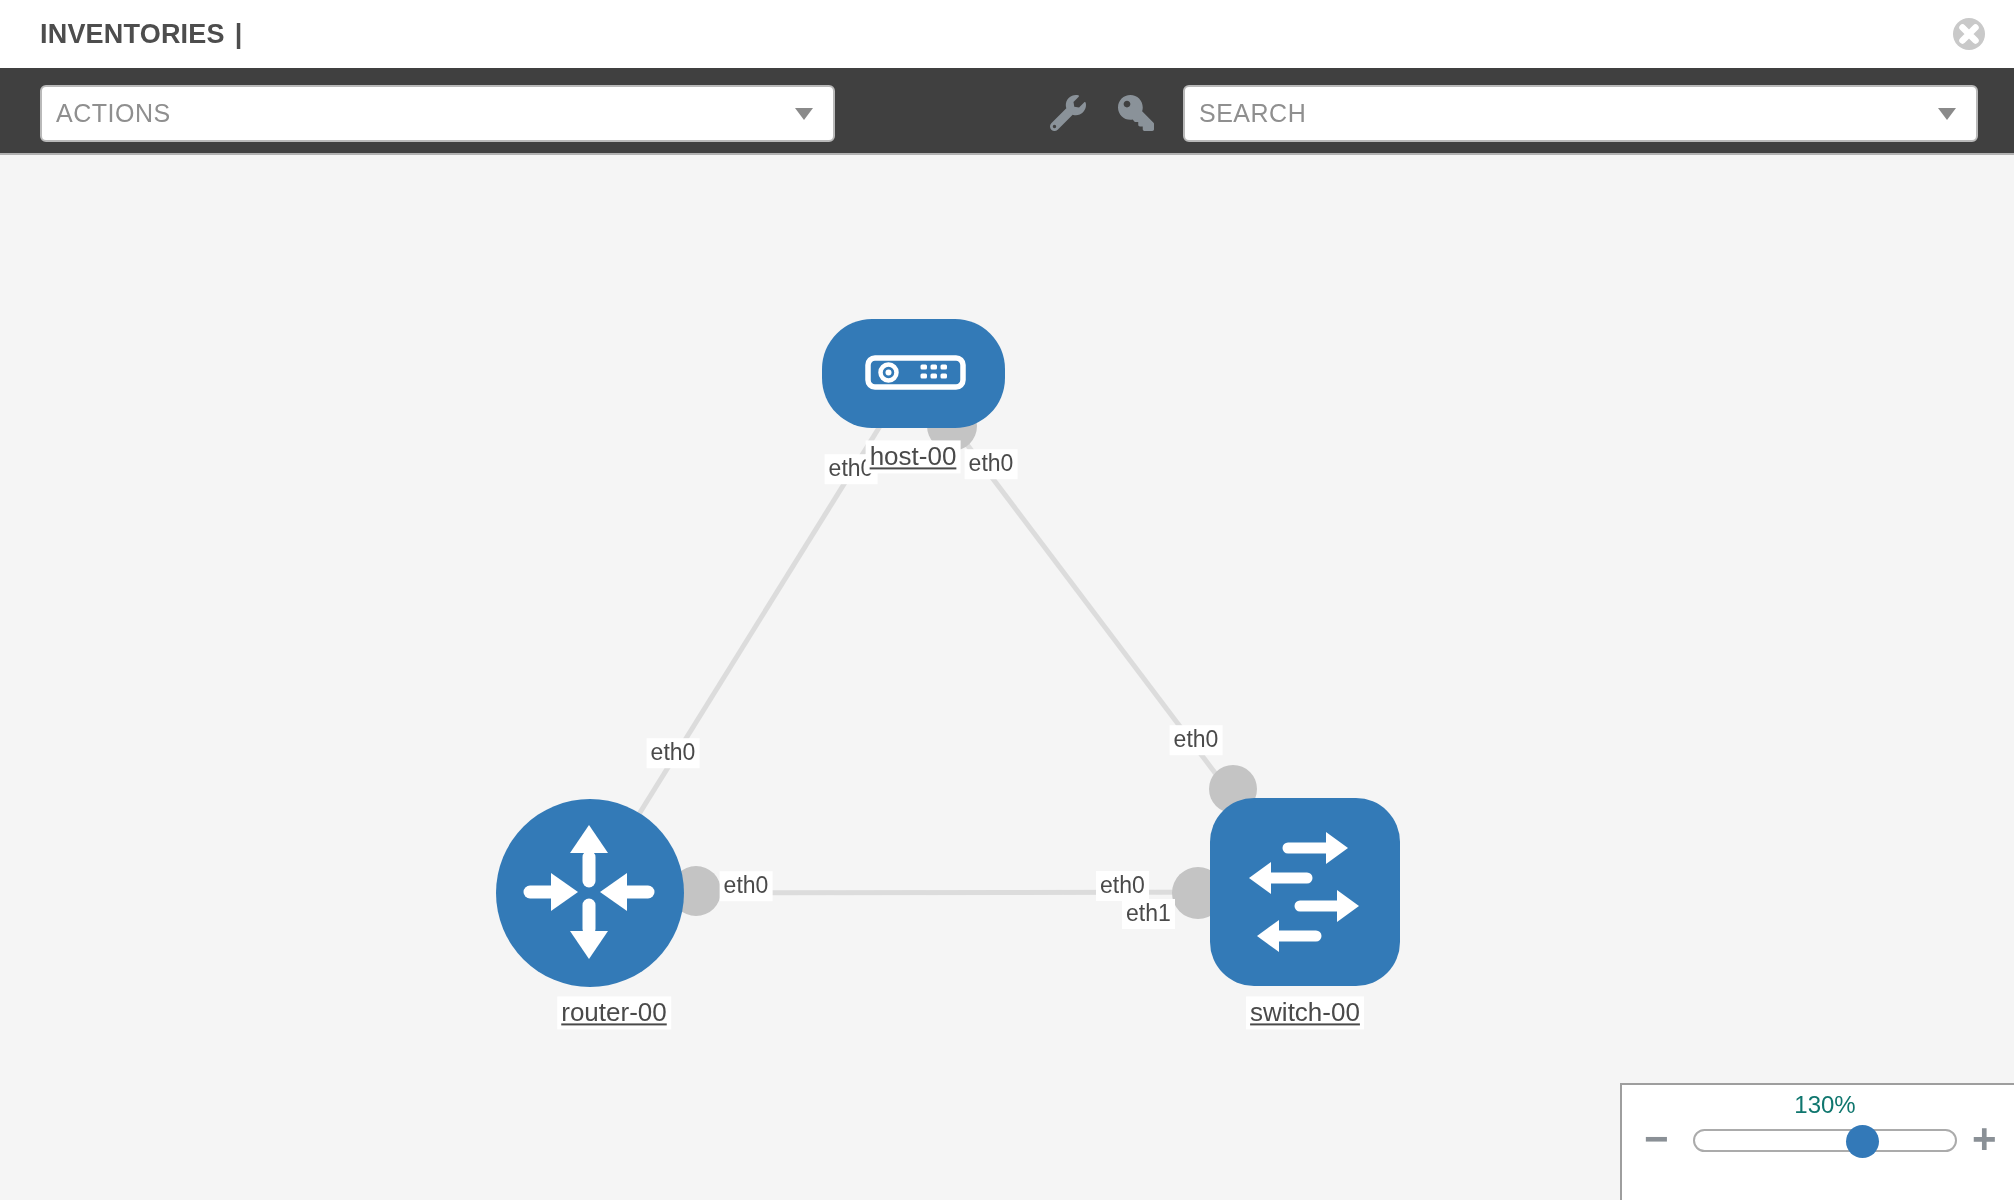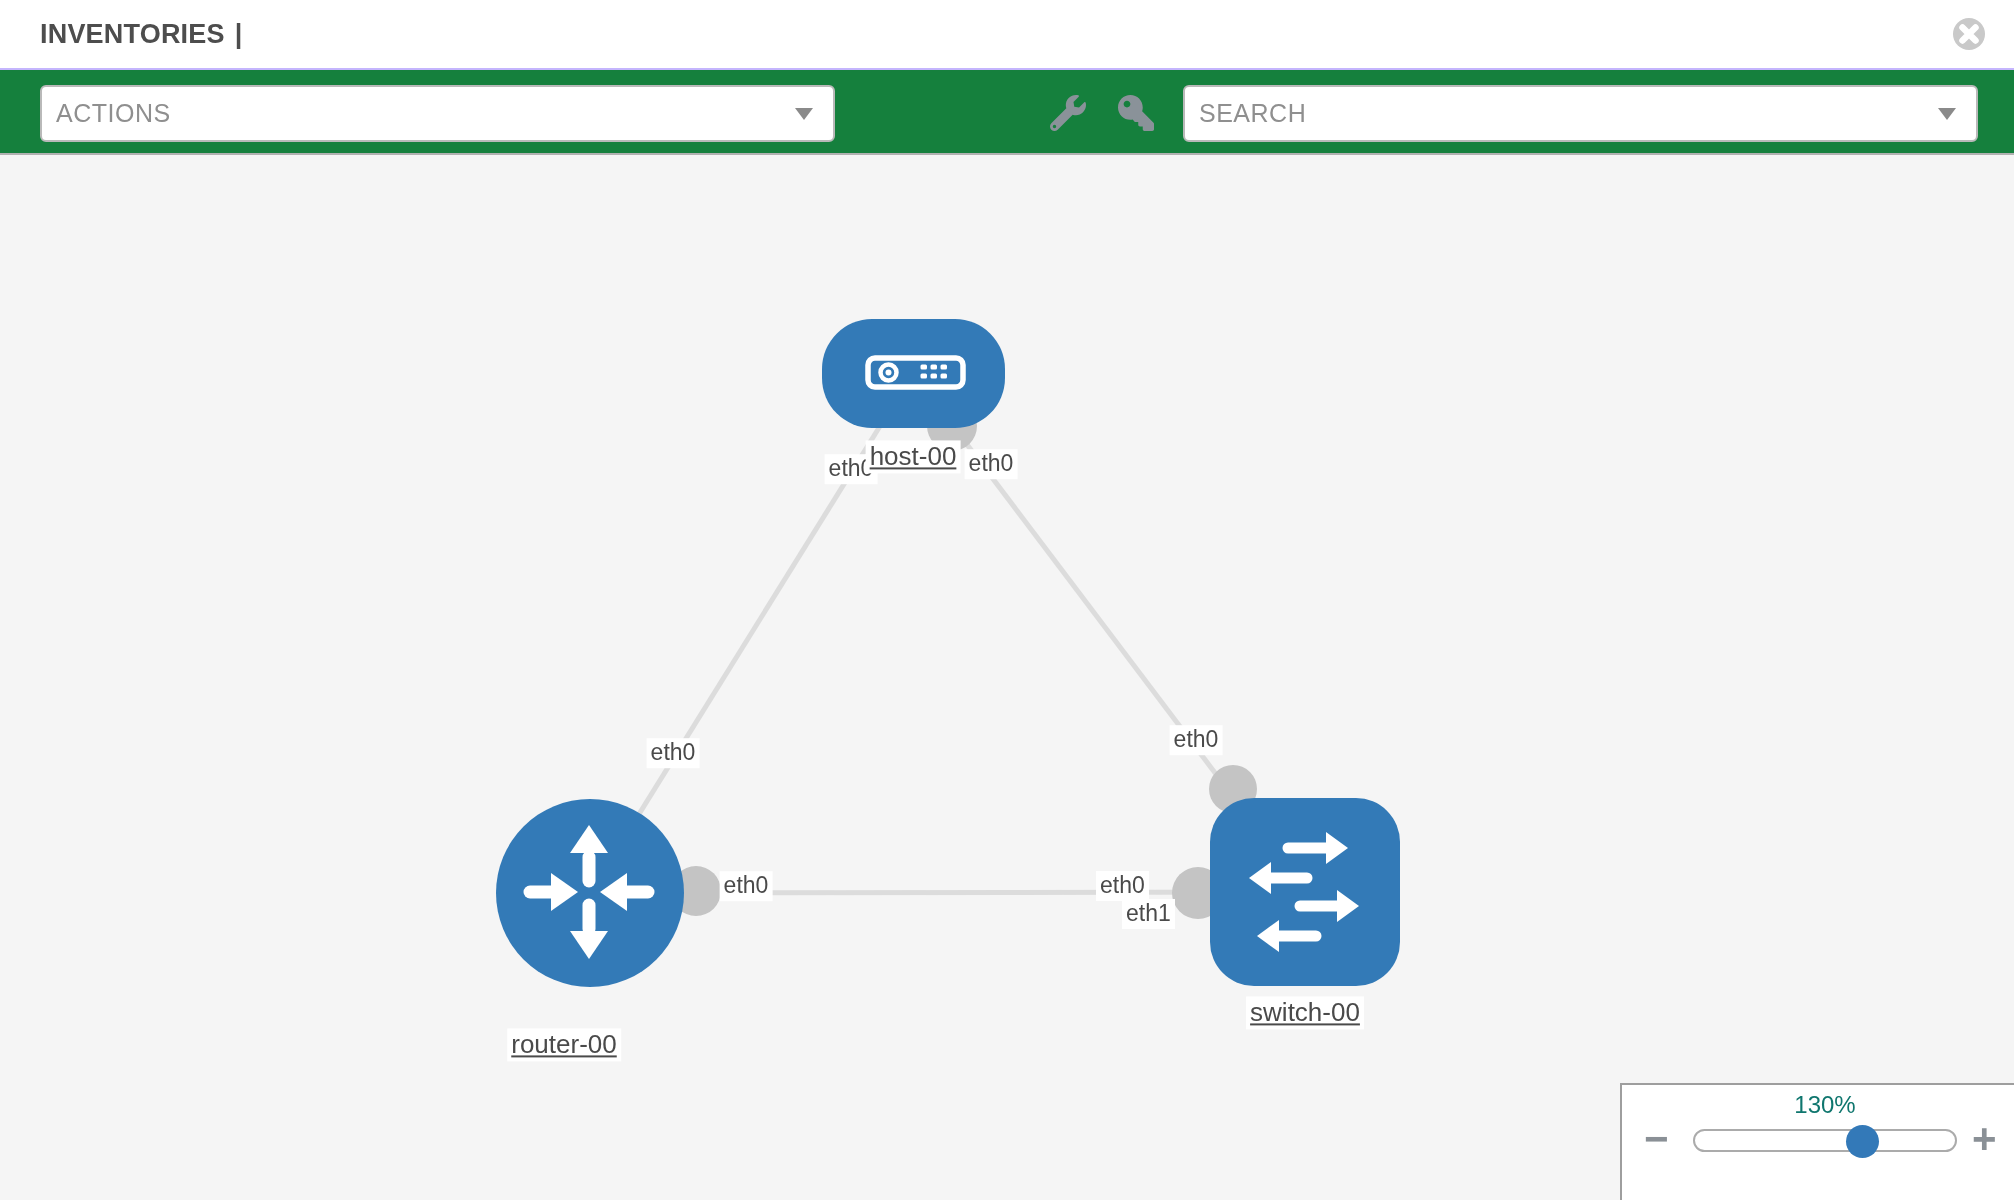--- a/index.html
+++ b/index.html
@@ -1,26 +1,26 @@
 <!DOCTYPE html>
 <html><head>
 <meta charset="utf-8">
 <style>
   html,body{margin:0;padding:0;background:#fff;}
   .app{
     position:relative;width:2014px;height:1200px;overflow:hidden;
     font-family:"Liberation Sans",sans-serif;background:#fff;
   }
   
-  .header{position:absolute;left:0;top:0;width:2014px;height:70px;background:#fff;border-bottom:2px solid #c4b5fd;box-sizing:border-box;}
+  .header{position:absolute;left:0;top:0;width:2014px;height:70px;background:#fff;border-bottom:2px solid #404040;box-sizing:border-box;}
   .page-title{position:absolute;left:40px;top:0;height:68px;display:flex;align-items:center;gap:10px;
     font-size:27px;font-weight:700;color:#4d4d4d;letter-spacing:.2px;}
   .close-btn{position:absolute;right:28px;top:17px;width:34px;height:34px;background:none;border:none;padding:0;cursor:pointer;}
   
-  .toolbar{position:absolute;left:0;top:70px;width:2014px;height:85px;background:#15803d;border-bottom:2px solid #b1b1b1;box-sizing:border-box;}
+  .toolbar{position:absolute;left:0;top:70px;width:2014px;height:85px;background:#404040;border-bottom:2px solid #b1b1b1;box-sizing:border-box;}
   .select{
     position:absolute;top:15px;height:57px;background:#fff;border:2px solid #b9b9b9;border-radius:6px;
     box-sizing:border-box;display:flex;align-items:center;padding:0 20px 0 14px;cursor:pointer;
   }
   .select .sel-label{font-size:25px;color:#8f8f8f;letter-spacing:.5px;}
   .caret{margin-left:auto;width:0;height:0;border-left:9px solid transparent;border-right:9px solid transparent;border-top:12px solid #8a8a8a;}
   .select.actions{left:40px;width:795px;}
   .select.search{left:1183px;width:795px;gap:17px;}
   .icon-btn{position:absolute;top:25px;width:38px;height:38px;background:none;border:none;padding:0;cursor:pointer;}
   .icon-btn.wrench{left:1049px;}
@@ -28,21 +28,21 @@
   
   .canvas{position:absolute;left:0;top:155px;width:2014px;height:1045px;background:#f5f5f5;}
   .topo{position:absolute;left:0;top:0;}
   .chip{
     position:absolute;background:#fff;color:#4a4a4a;white-space:nowrap;
     transform:translate(-50%,-50%);padding:1px 4px;line-height:1.2;
   }
   .node-chip{font-size:26px;text-decoration:underline;}
   .if-chip{font-size:23px;}
   .chip.host-lbl{left:913px;top:302px;}
-  .chip.router-lbl{left:564px;top:858px;margin-top:32px;}
+  .chip.router-lbl{left:614px;top:858px;}
   .chip.switch-lbl{left:1305px;top:858px;}
   .chip.if-h-l{left:851px;top:314px;}
   .chip.if-h-r{left:991px;top:309px;}
   .chip.if-r-t{left:673px;top:598px;}
   .chip.if-r-r{left:746px;top:731px;}
   .chip.if-s-t{left:1196px;top:585px;}
   .chip.if-ovl{transform:none;top:716px;}
   .chip.if-ovl.a{left:1096px;}
   .chip.if-ovl.b{left:1122px;margin-top:28px;}
   

